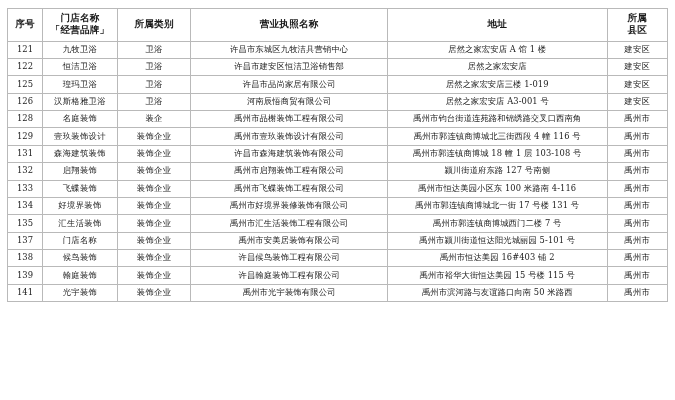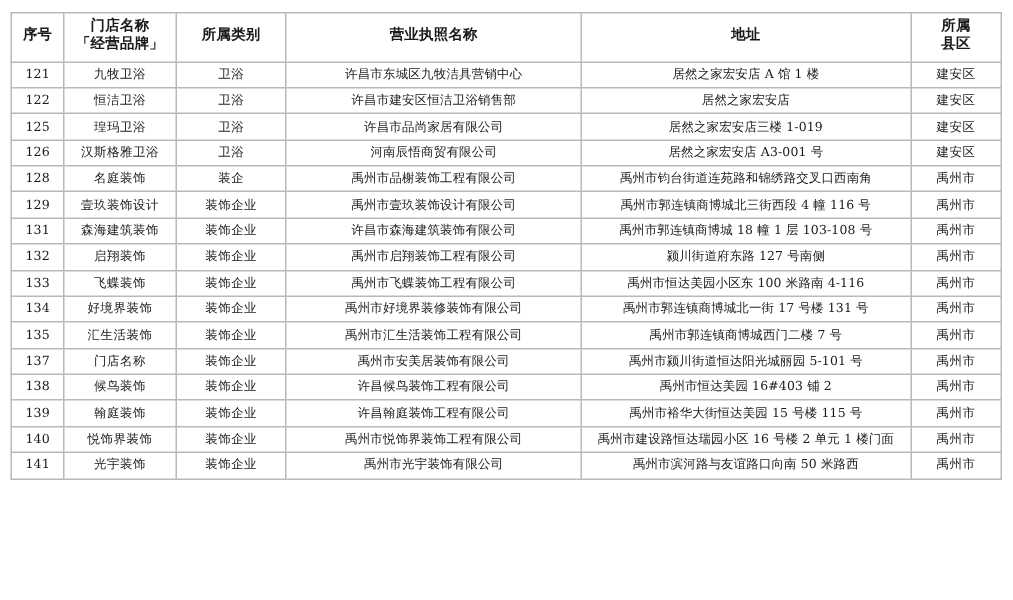--- a/index.html
+++ b/index.html
@@ -209,28 +209,20 @@
           <td class="col-dist">禹州市</td>
         </tr>
         <tr>
           <td class="col-seq">139</td>
           <td class="col-store">翰庭装饰</td>
           <td class="col-cat">装饰企业</td>
           <td class="col-lic">许昌翰庭装饰工程有限公司</td>
           <td class="col-addr">禹州市裕华大街恒达美园 15 号楼 115 号</td>
           <td class="col-dist">禹州市</td>
         </tr>
-        <tr class="tall">
-          <td class="col-seq">140</td>
-          <td class="col-store">悦饰界装饰</td>
-          <td class="col-cat">装饰企业</td>
-          <td class="col-lic">禹州市悦饰界装饰工程有限公司</td>
-          <td class="col-addr">禹州市建设路恒达瑞园小区 16 号楼 2 单元 1 楼门面</td>
-          <td class="col-dist">禹州市</td>
-        </tr>
         <tr>
           <td class="col-seq">141</td>
           <td class="col-store">光宇装饰</td>
           <td class="col-cat">装饰企业</td>
           <td class="col-lic">禹州市光宇装饰有限公司</td>
           <td class="col-addr">禹州市滨河路与友谊路口向南 50 米路西</td>
           <td class="col-dist">禹州市</td>
         </tr>
       </tbody>
   </table>

